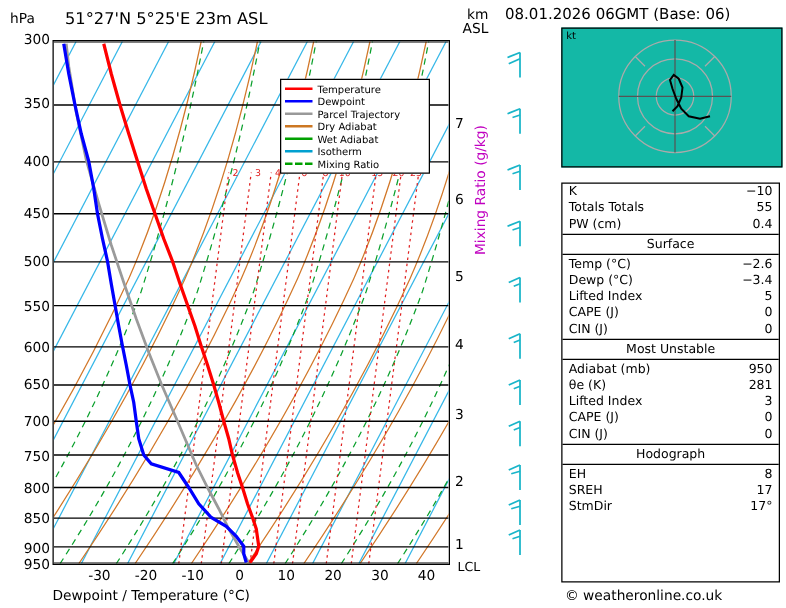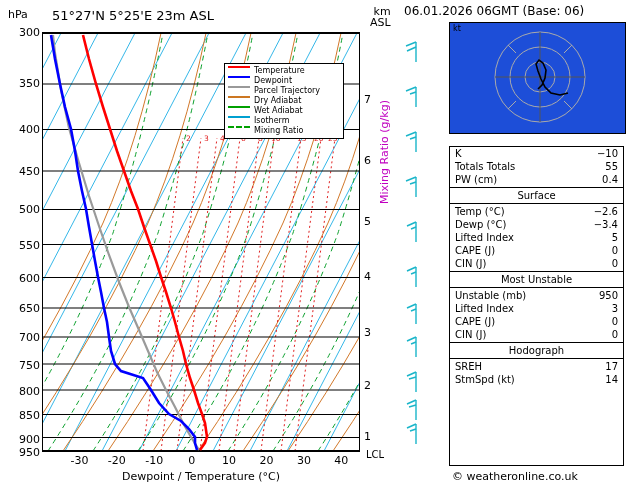--- a/index.html
+++ b/index.html
@@ -9,35 +9,35 @@
   #skewt{left:0;top:4px;width:400px;height:344px;}
   #hpa-label{left:8px;top:4px;font-size:11px;color:#000;}
   #station-title{left:52px;top:4px;font-size:13px;color:#000;font-weight:normal;text-align:center;}
   #km-label{left:370px;top:2px;font-size:11px;color:#000;text-align:right;line-height:11px;}
   .plot{position:absolute;left:42px;top:28px;width:318px;height:420px;border:1px solid #000;box-sizing:border-box;overflow:hidden;background:#fff;}
   .plot svg{position:absolute;left:0;top:0;}
   .ytick{position:absolute;right:0;font-size:11px;color:#000;transform:translateY(-50%);}
   #ylabels{position:absolute;left:0;top:28px;width:40px;height:420px;}
   .xtick{position:absolute;font-size:11px;color:#000;transform:translateX(-50%);}
   #xlabels{position:absolute;left:42px;top:450px;width:318px;height:14px;}
-  #xaxis-title{position:absolute;left:42px;top:466px;width:318px;text-align:center;font-size:11px;color:#000;}
+  #xaxis-title{position:absolute;left:42px;top:466px;width:318px;font-size:11px;color:#000;}
   #legend{position:absolute;left:181px;top:30px;width:120px;background:#fff;border:1px solid #000;padding:2px 3px;box-sizing:border-box;}
-  .lgrow{display:flex;align-items:flex-start;height:10px;margin:0;}
+  .lgrow{display:flex;align-items:center;height:10px;margin:0;}
   .lgline{width:22px;height:0;border-top:2px solid #000;margin-right:4px;flex:none;}
   .lgtext{font-size:8px;color:#000;line-height:9px;white-space:nowrap;}
   .rtick{position:absolute;font-size:11px;color:#000;transform:translateY(-50%);}
   #rlabels{position:absolute;left:362px;top:28px;width:36px;height:420px;}
   #mixlabel{position:absolute;left:378px;top:200px;font-size:11px;color:#c000c0;
             transform:rotate(-90deg);transform-origin:0 0;white-space:nowrap;}
   #lcl{position:absolute;left:366px;top:445px;font-size:10px;color:#000;}
   
   #windcol{position:absolute;left:402px;top:28px;width:28px;height:420px;}
   
   #rightdate{position:absolute;left:404px;top:4px;font-size:12px;color:#000;white-space:nowrap;}
-  #hodo{position:absolute;left:449px;top:22px;width:175px;height:110px;border:1px solid #000;background:#1d4ed8;text-decoration:underline;}
+  #hodo{position:absolute;left:449px;top:22px;width:175px;height:110px;border:1px solid #000;background:#14b8a6;text-decoration:underline;}
   #hodo .kt{position:absolute;left:3px;top:1px;font-size:8px;color:#000;}
   #infobox{position:absolute;left:449px;top:146px;width:175px;height:320px;border:1px solid #000;background:#fff;box-sizing:border-box;font-size:10px;color:#000;}
   .irow{display:flex;justify-content:space-between;padding:0 5px;line-height:13px;height:13px;}
   .ihead{text-align:center;line-height:13px;height:13px;font-size:10px;}
   .sep{border-top:1px solid #000;margin:1px 0;}
   .ik{white-space:nowrap;}
   .iv{white-space:nowrap;}
   #copy{position:absolute;left:452px;top:470px;font-size:11px;color:#000;white-space:nowrap;}
 </style>
 </head>
@@ -273,21 +273,21 @@
         <g>
             <line x1="14" y1="392" x2="14" y2="412"></line>
             <line x1="14" y1="392" x2="5" y2="396"></line>
             <line x1="14" y1="397" x2="8" y2="399"></line>
           </g>
       </g>
     </svg>
   </div>
 </div>
 
-<div id="rightdate" class="abs">06.01.2026 06GMT (Base: 06)</div>
+<div id="rightdate" class="abs">08.01.2026 06GMT (Base: 06)</div>
 
 <div id="hodo" class="abs">
   <span class="kt">kt</span>
   <svg width="173" height="108" viewBox="0 0 173 108">
     <g stroke="#aaaaaa" stroke-width="1" fill="none">
       <circle cx="90" cy="54" r="15"></circle>
       <circle cx="90" cy="54" r="30"></circle>
       <circle cx="90" cy="54" r="45"></circle>
     </g>
     <g stroke="#555555" stroke-width="1">
@@ -341,43 +341,51 @@
   <div class="irow">
     <span class="ik">CIN (J)</span>
     <span class="iv">0</span>
   </div>
 
   <div class="sep"></div>
   <div class="ihead">Most Unstable</div>
   <div class="sep"></div>
 
   <div class="irow">
-    <span class="ik">Unstable (mb)</span>
+    <span class="ik">Adiabat (mb)</span>
     <span class="iv">950</span>
+  </div>
+  <div class="irow">
+    <span class="ik">θe (K)</span>
+    <span class="iv">281</span>
   </div>
   <div class="irow">
     <span class="ik">Lifted Index</span>
     <span class="iv">3</span>
   </div>
   <div class="irow">
     <span class="ik">CAPE (J)</span>
     <span class="iv">0</span>
   </div>
   <div class="irow">
     <span class="ik">CIN (J)</span>
     <span class="iv">0</span>
   </div>
 
   <div class="sep"></div>
   <div class="ihead">Hodograph</div>
   <div class="sep"></div>
 
   <div class="irow">
+    <span class="ik">EH</span>
+    <span class="iv">8</span>
+  </div>
+  <div class="irow">
     <span class="ik">SREH</span>
     <span class="iv">17</span>
   </div>
   <div class="irow">
-    <span class="ik">StmSpd (kt)</span>
-    <span class="iv">14</span>
+    <span class="ik">StmDir</span>
+    <span class="iv">17°</span>
   </div>
 </div>
 
 <div id="copy" class="abs">© weatheronline.co.uk</div>
 
 </body></html>

